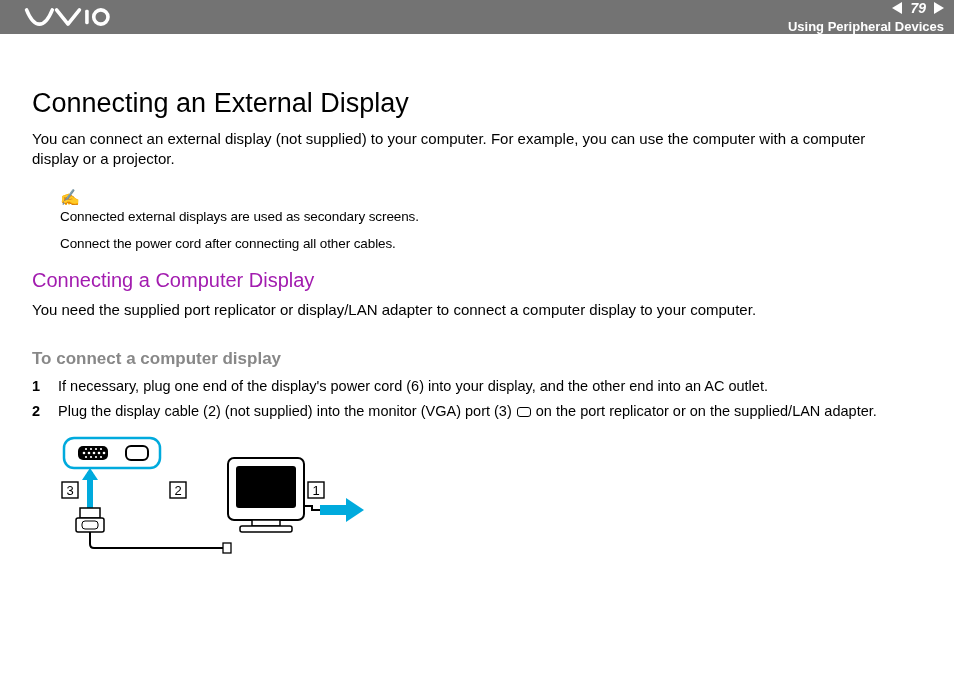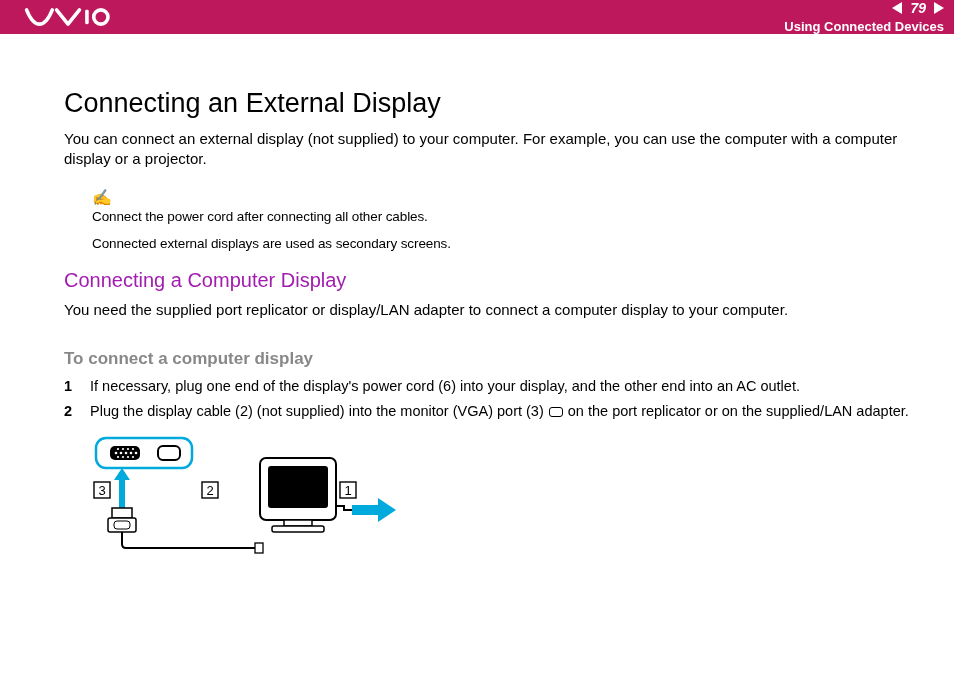--- a/index.html
+++ b/index.html
@@ -1,32 +1,32 @@
 <!DOCTYPE html>
 <html><head>
 <meta charset="utf-8">
 <style>
   * { margin: 0; padding: 0; box-sizing: border-box; }
   html, body { width: 954px; height: 674px; font-family: Arial, Helvetica, sans-serif; background: #fff; color: #000; }
   .page { width: 954px; height: 674px; position: relative; }
 
   
-  .header { background: #be185d; height: 34px; width: 100%; display: flex; align-items: center; justify-content: space-between; padding: 0 10px 0 22px; }
+  .header { background: #737373; height: 34px; width: 100%; display: flex; align-items: center; justify-content: space-between; padding: 0 10px 0 22px; }
   .logo { color: #fff; font-size: 0; display: flex; align-items: center; gap: 4px; }
   .logo svg { height: 20px; }
   .header-right { display: flex; align-items: center; gap: 8px; }
   .pager { display: flex; align-items: center; gap: 4px; color: #fff; }
   .pager .tri { width: 0; height: 0; border-top: 6px solid transparent; border-bottom: 6px solid transparent; }
   .pager .tri-left { border-right: 10px solid #fff; }
   .pager .tri-right { border-left: 10px solid #fff; }
   .pager .num { font-style: italic; font-weight: bold; font-size: 14px; padding: 0 4px; }
   .section-label { color: #fff; font-weight: bold; font-size: 13px; margin-top:2px; }
 
   
-  .content { padding: 54px 40px 0 64px; }
+  .content { padding: 54px 40px 0 32px; }
   h1 { font-weight: normal; font-size: 27px; margin-bottom: 10px; }
   .body-text { font-size: 15px; line-height: 1.35; margin-bottom: 18px; }
   .note-block { margin-left: 28px; margin-bottom: 18px; font-size: 13px; }
   .note-icon { color: #0aa; font-size: 16px; display: inline-block; margin-bottom: 2px; }
   .note-block p { margin-bottom: 12px; font-size: 13.5px; font-family: Arial, sans-serif; font-stretch: condensed; letter-spacing: -0.1px; }
   h2 { color: #a21caf; font-weight: normal; font-size: 20px; margin-bottom: 8px; }
   h3 { color: #888; font-weight: bold; font-size: 17px; margin-bottom: 8px; }
   ol.steps { list-style: none; counter-reset: step; }
   ol.steps li { counter-increment: step; position: relative; padding-left: 26px; font-size: 14.5px; line-height: 1.35; margin-bottom: 6px; text-align: justify;}
   ol.steps li::before { content: counter(step); position: absolute; left: 0; top: 0; font-weight: bold; font-size: 14.5px; }
@@ -49,33 +49,33 @@
         <circle cx="106" cy="14" r="10" stroke="#fff" stroke-width="5" fill="none"></circle>
       </svg>
     </div>
     <div class="header-right">
       <div style="display:flex; flex-direction:column; align-items:flex-end; gap:1px;">
         <div class="pager">
           <div class="tri tri-left"></div>
           <span class="num">79</span>
           <div class="tri tri-right"></div>
         </div>
-        <div class="section-label">Using Connected Devices</div>
+        <div class="section-label">Using Peripheral Devices</div>
       </div>
     </div>
   </div>
 
   <div class="content">
     <h1>Connecting an External Display</h1>
     <p class="body-text">You can connect an external display (not supplied) to your computer. For example, you can use the computer with a computer display or a projector.</p>
 
     <div class="note-block">
       <span class="note-icon">✍</span>
+      <p>Connected external displays are used as secondary screens.</p>
       <p>Connect the power cord after connecting all other cables.</p>
-      <p>Connected external displays are used as secondary screens.</p>
     </div>
 
     <h2>Connecting a Computer Display</h2>
     <p class="body-text" style="margin-bottom:29px;">You need the supplied port replicator or display/LAN adapter to connect a computer display to your computer.</p>
 
     <h3>To connect a computer display</h3>
 
     <ol class="steps">
       <li>If necessary, plug one end of the display's power cord (6) into your display, and the other end into an AC outlet.</li>
       <li>

